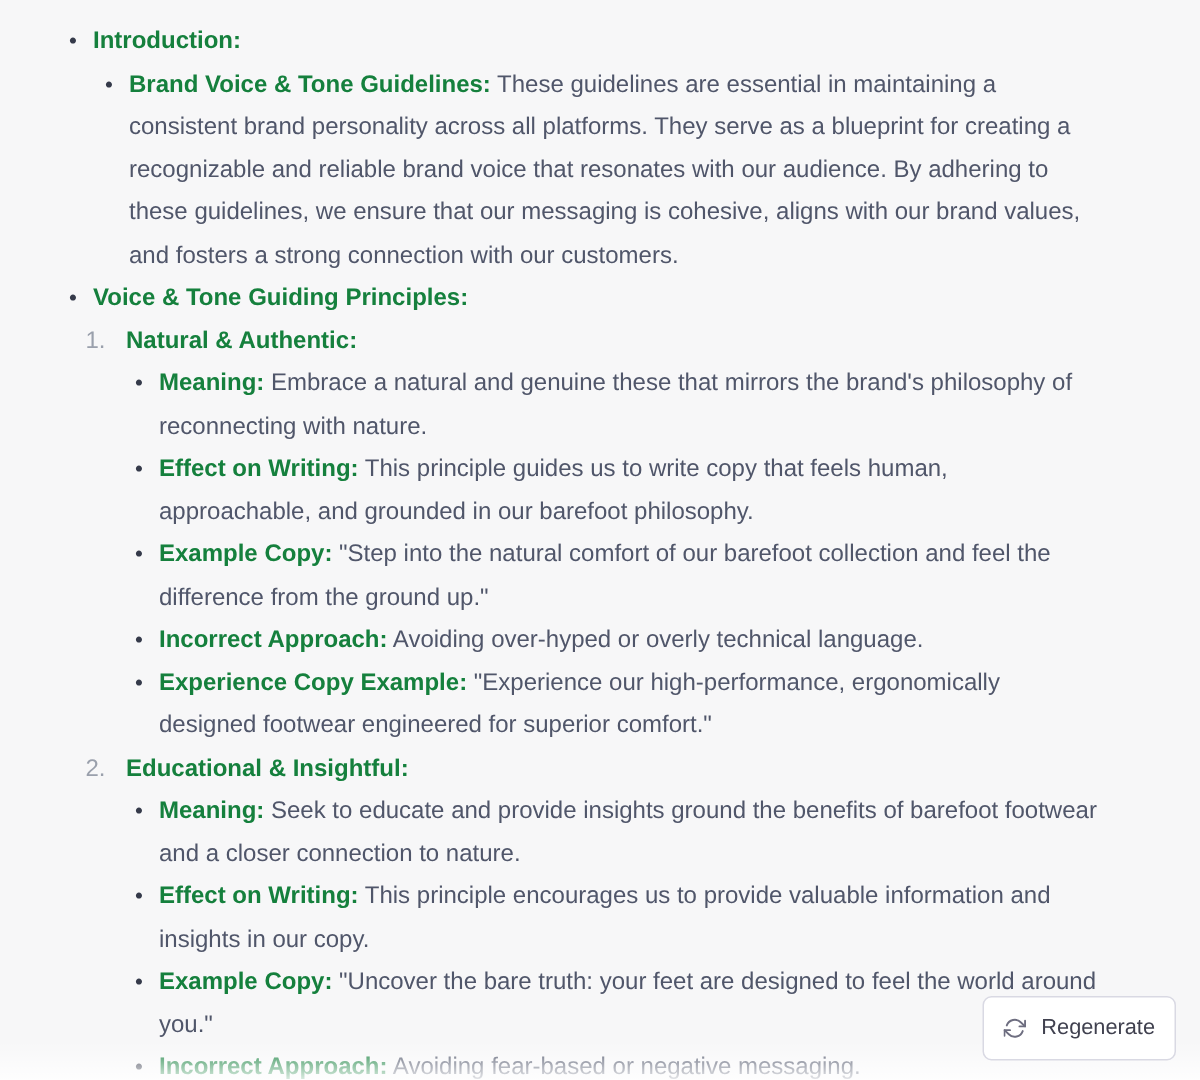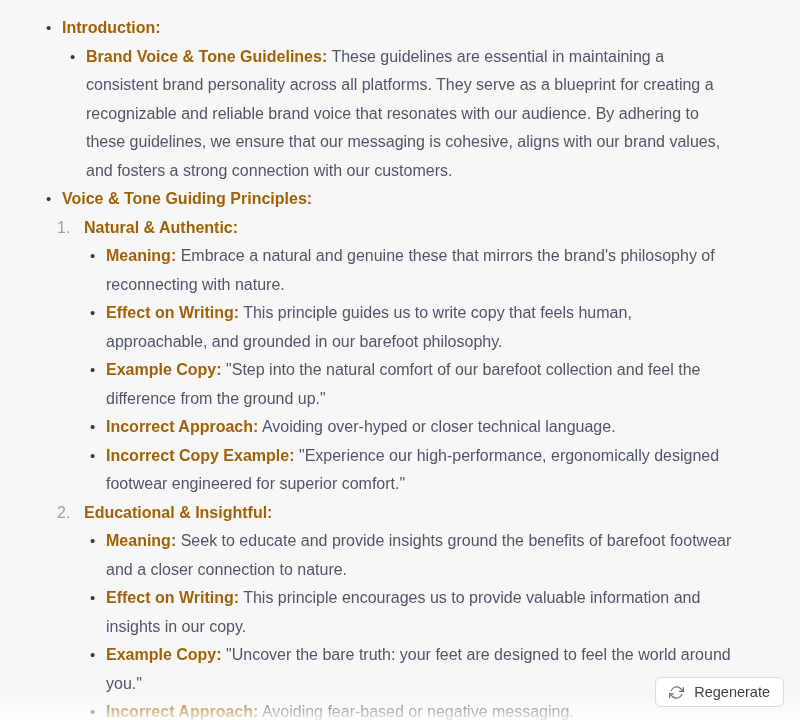--- a/index.html
+++ b/index.html
@@ -34,42 +34,42 @@
     flex: 0 0 27px;
     color: #9aa0ac;
     font-size: 16px;
   }
   .item-body {
     flex: 1 1 auto;
     color: #50566a;
   }
   .item-label {
     font-weight: 700;
-    color: #a16207;
+    color: #15803d;
     margin-top: 44px;
   }
   .lvl1  { padding-left: 6px; }
   .lvl2  { padding-left: 30px; }
   .lvl2n { padding-left: 17px; }
   .lvl3  { padding-left: 50px; }
 
   .bottom-fade {
     position: absolute;
     left: 0;
     right: 0;
     bottom: 0;
     height: 26px;
     background: linear-gradient(to bottom, rgba(255,255,255,0), rgba(255,255,255,0.85));
     pointer-events: none;
   }
   .regenerate-btn {
     position: absolute;
     right: 16px;
     bottom: 13px;
-    height: 30px;
+    height: 43px;
     display: flex;
     align-items: center;
     gap: 10px;
     padding: 0 13px;
     background: #ffffff;
     border: 1px solid #d9d9e3;
     border-radius: 6px;
     color: #40414f;
     font-family: "Liberation Sans", sans-serif;
     font-size: 14.5px;
@@ -116,25 +116,25 @@
       <div class="item lvl3">
     <span class="marker">•</span>
     <span class="item-body"><span class="item-label">Effect on Writing:</span><span class="item-text"> This principle guides us to write copy that feels human, approachable, and grounded in our barefoot philosophy.</span></span>
   </div>
       <div class="item lvl3">
     <span class="marker">•</span>
     <span class="item-body"><span class="item-label">Example Copy:</span><span class="item-text"> "Step into the natural comfort of our barefoot collection and feel the difference from the ground up."</span></span>
   </div>
       <div class="item lvl3">
     <span class="marker">•</span>
-    <span class="item-body"><span class="item-label">Incorrect Approach:</span><span class="item-text"> Avoiding over-hyped or closer technical language.</span></span>
+    <span class="item-body"><span class="item-label">Incorrect Approach:</span><span class="item-text"> Avoiding over-hyped or overly technical language.</span></span>
   </div>
       <div class="item lvl3">
     <span class="marker">•</span>
-    <span class="item-body"><span class="item-label">Incorrect Copy Example:</span><span class="item-text"> "Experience our high-performance, ergonomically designed footwear engineered for superior comfort."</span></span>
+    <span class="item-body"><span class="item-label">Experience Copy Example:</span><span class="item-text"> "Experience our high-performance, ergonomically designed footwear engineered for superior comfort."</span></span>
   </div>
       <div class="item lvl2n">
     <span class="marker num">2.</span>
     <span class="item-body"><span class="item-label">Educational &amp; Insightful:</span><span class="item-text"></span></span>
   </div>
       <div class="item lvl3">
     <span class="marker">•</span>
     <span class="item-body"><span class="item-label">Meaning:</span><span class="item-text"> Seek to educate and provide insights ground the benefits of barefoot footwear and a closer connection to nature.</span></span>
   </div>
       <div class="item lvl3">

